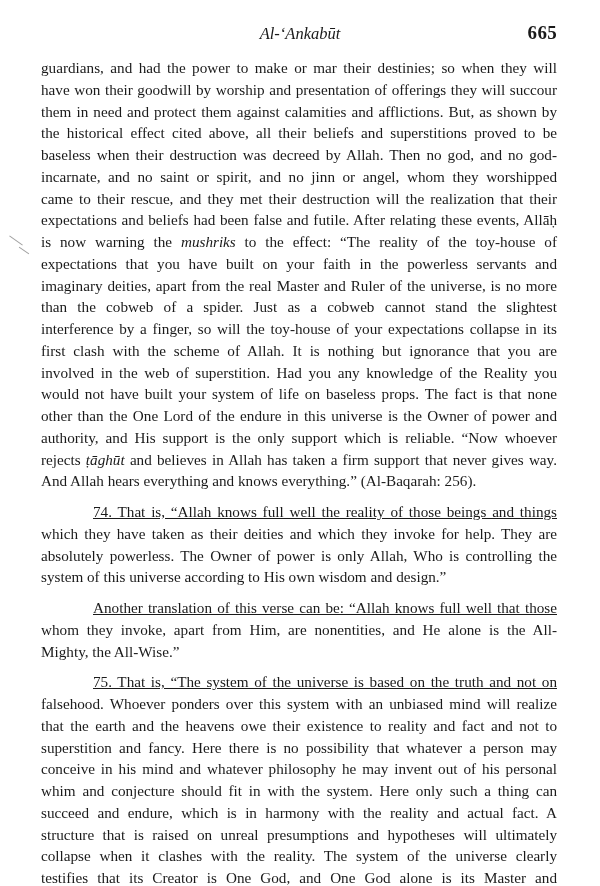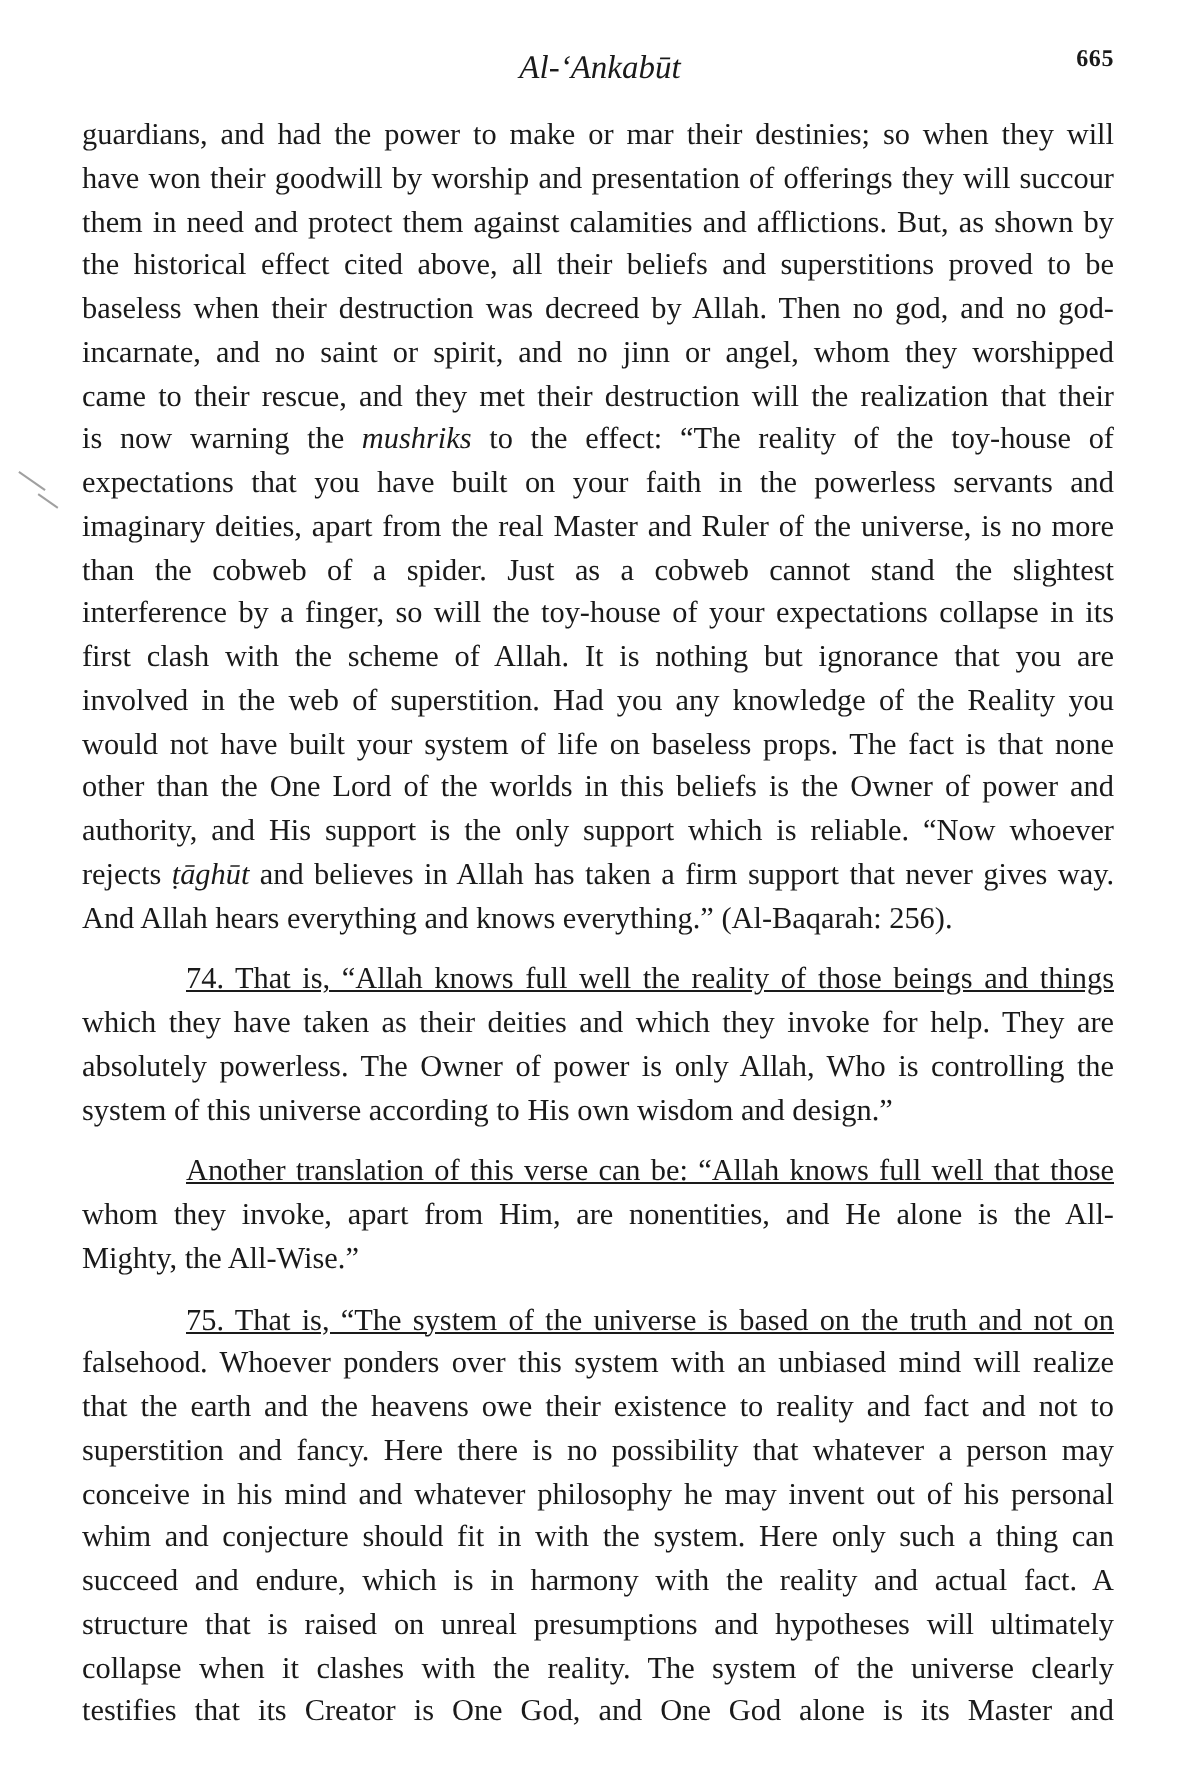--- a/index.html
+++ b/index.html
@@ -30,21 +30,21 @@
       width: 600px;
       text-align: center;
       font-style: italic;
       font-size: 16.5px;
       top: 4px;
     }
     .page-number {
       position: absolute;
       right: 43px;
       top: 2px;
-      font-size: 12px;
+      font-size: 19px;
       font-weight: bold;
       letter-spacing: 0.3px;
     }
     .body-text {
       position: absolute;
       left: 41px;
       top: 57px;
       width: 516px;
       font-size: 15.2px;
       line-height: 21.75px;
@@ -94,29 +94,30 @@
   <div class="body-text">
 
     <div>
       <span class="line">guardians, and had the power to make or mar their destinies; so when they will</span>
       <span class="line">have won their goodwill by worship and presentation of offerings they will succour</span>
       <span class="line">them in need and protect them against calamities and afflictions. But, as shown by</span>
       <span class="line">the historical effect cited above, all their beliefs and superstitions proved to be</span>
       <span class="line">baseless when their destruction was decreed by Allah. Then no god, and no god-</span>
       <span class="line">incarnate, and no saint or spirit, and no jinn or angel, whom they worshipped</span>
       <span class="line">came to their rescue, and they met their destruction will the realization that their</span>
+      <span class="line">expectations and beliefs had been false and futile. After relating these events, Allāḥ</span>
       <span class="line"><span>is now warning the </span><em>mushriks</em><span> to the effect: “The reality of the toy-house of</span></span>
       <span class="line">expectations that you have built on your faith in the powerless servants and</span>
       <span class="line">imaginary deities, apart from the real Master and Ruler of the universe, is no more</span>
       <span class="line">than the cobweb of a spider. Just as a cobweb cannot stand the slightest</span>
       <span class="line">interference by a finger, so will the toy-house of your expectations collapse in its</span>
       <span class="line">first clash with the scheme of Allah. It is nothing but ignorance that you are</span>
       <span class="line">involved in the web of superstition. Had you any knowledge of the Reality you</span>
       <span class="line">would not have built your system of life on baseless props. The fact is that none</span>
-      <span class="line">other than the One Lord of the worlds in this beliefs is the Owner of power and</span>
+      <span class="line">other than the One Lord of the endure in this universe is the Owner of power and</span>
       <span class="line">authority, and His support is the only support which is reliable. “Now whoever</span>
       <span class="line"><span>rejects </span><em>ṭāghūt</em><span> and believes in Allah has taken a firm support that never gives way.</span></span>
       <span class="line last">And Allah hears everything and knows everything.” (Al-Baqarah: 256).</span>
     </div>
 
     <div class="para-gap"></div>
 
     <div>
       <span class="line indent">74. That is, “Allah knows full well the reality of those beings and things</span>
       <span class="line">which they have taken as their deities and which they invoke for help. They are</span>

